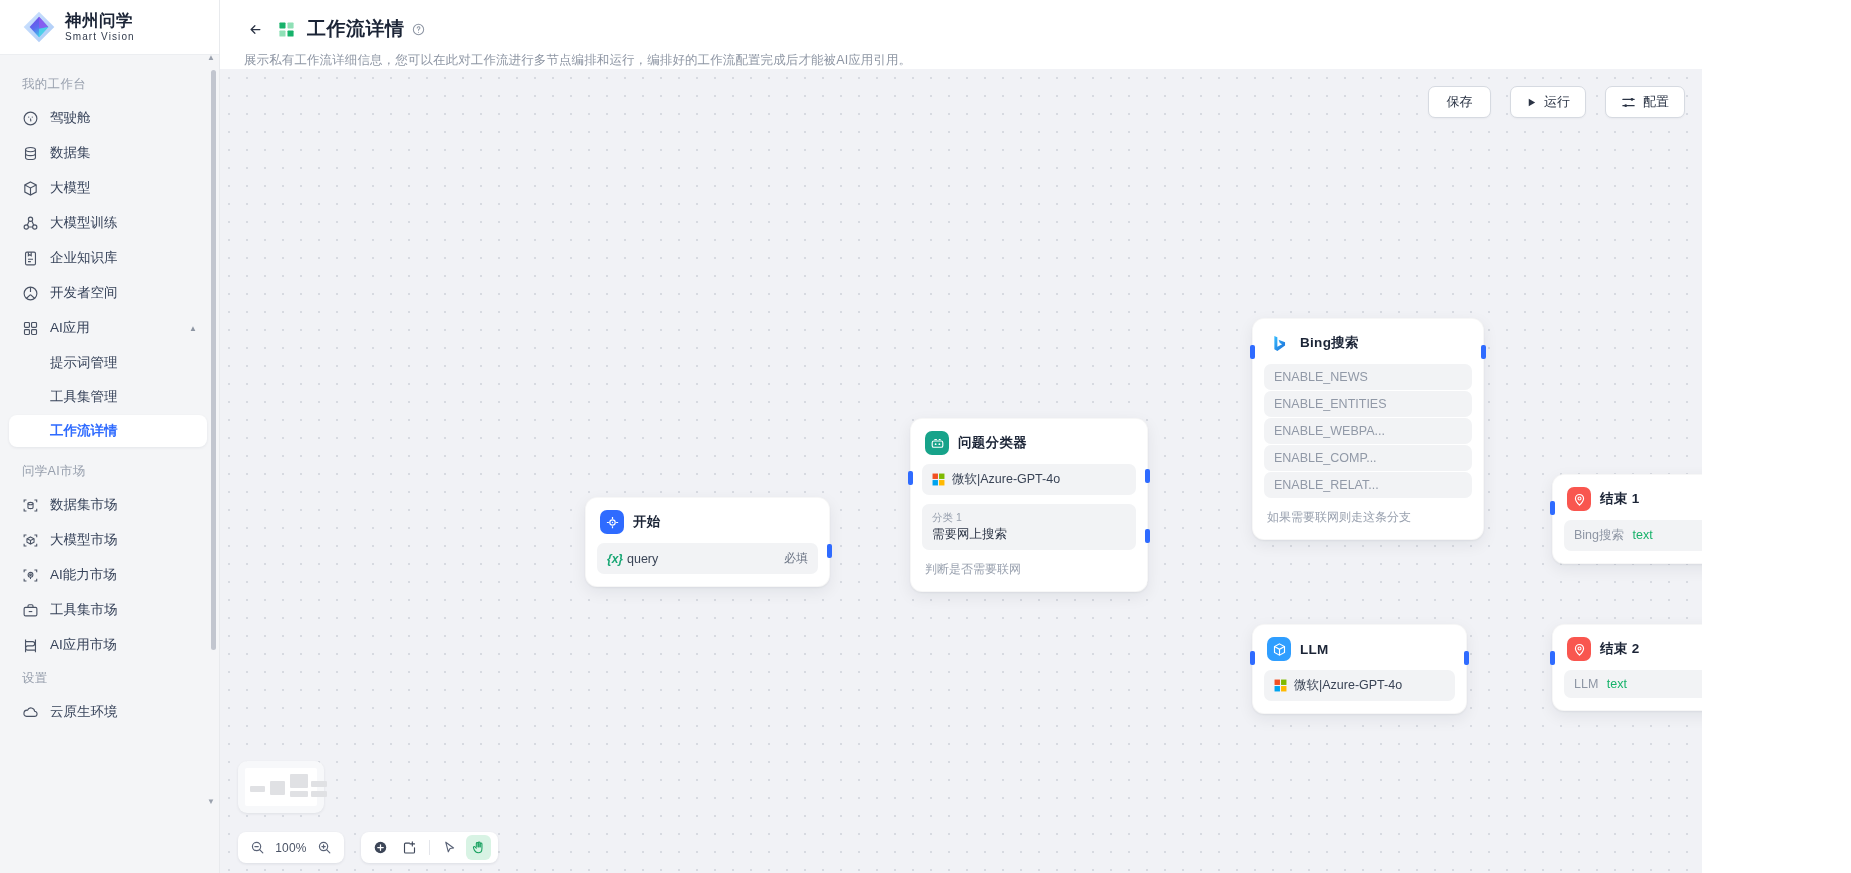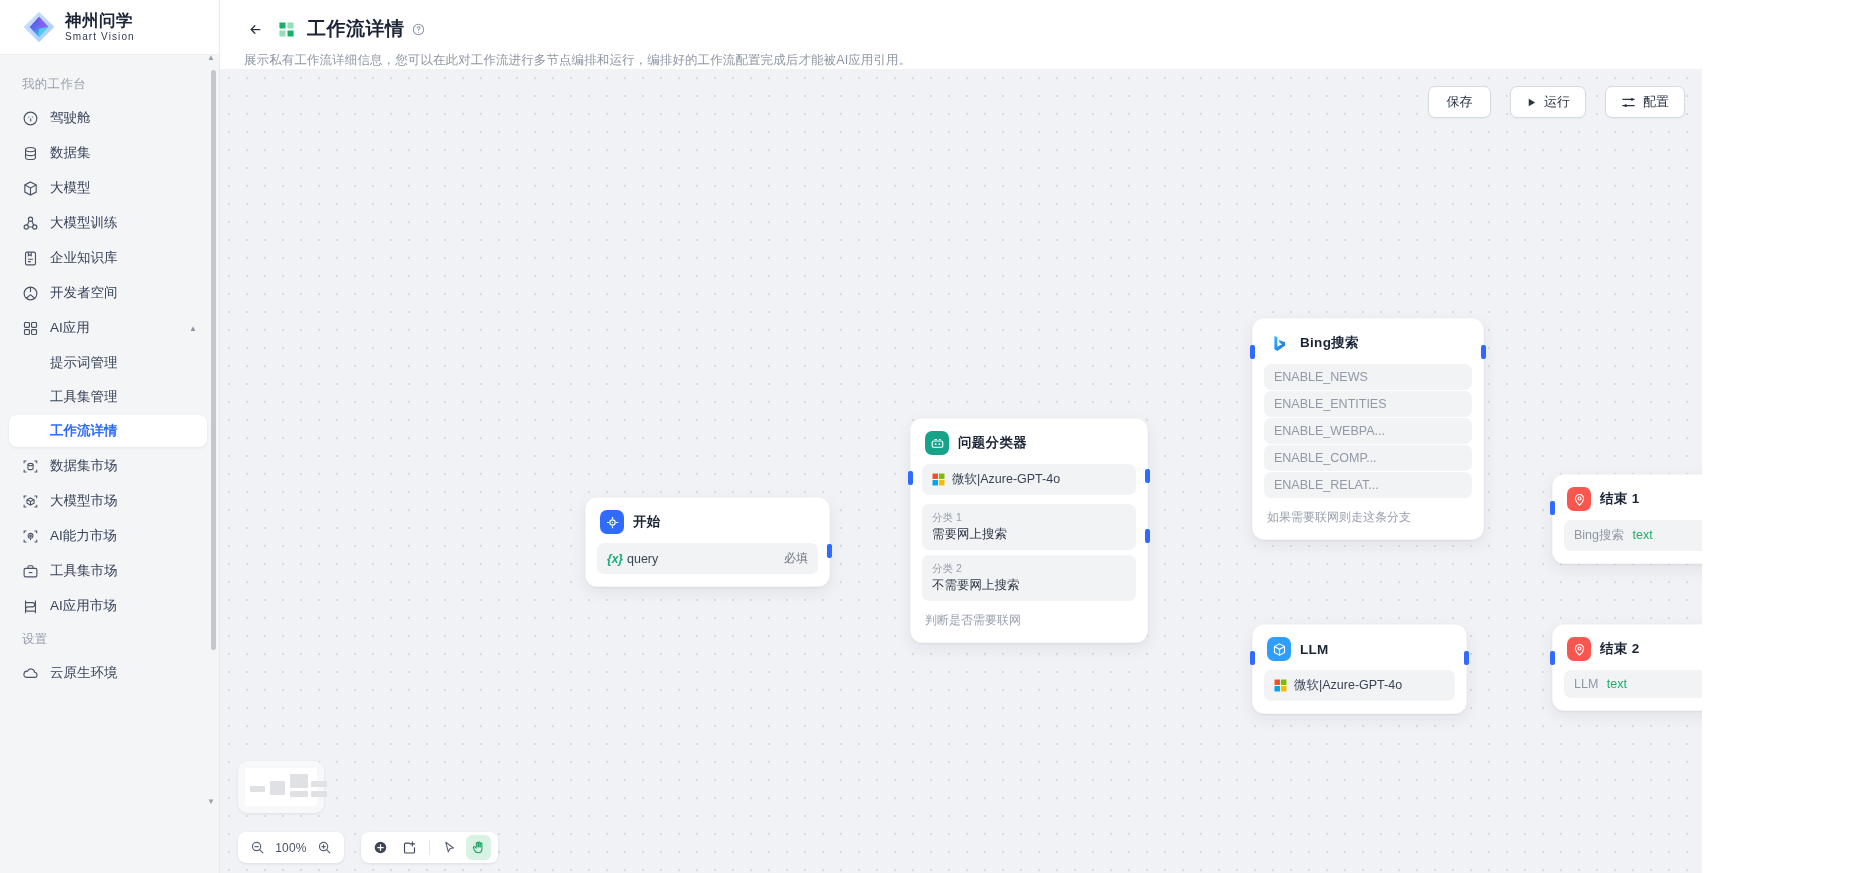--- a/index.html
+++ b/index.html
@@ -299,20 +299,21 @@
       <div class="nav-sub">
         <span>提示词管理</span>
       </div>
       <div class="nav-sub">
         <span>工具集管理</span>
       </div>
       <div class="nav-sub active">
         <span>工作流详情</span>
       </div>
 
+      <div class="nav-group-title" style="margin-top:9px">问学AI市场</div>
 
       <div class="nav-item">
         <span class="ico">
           <svg width="17" height="17" viewBox="0 0 24 24" fill="none" stroke="#4a5365" stroke-width="1.5">
             <path d="M3 7.5V4.2h3.3M20.8 7.5V4.2h-3.3M3 16.5v3.3h3.3M20.8 16.5v3.3h-3.3"></path>
             <ellipse cx="12" cy="9.3" rx="3.6" ry="1.7"></ellipse>
               <path d="M8.4 9.3v5.4c0 .95 1.6 1.7 3.6 1.7s3.6-.75 3.6-1.7V9.3"></path>
           </svg>
         </span>
         <span>数据集市场</span>
@@ -480,24 +481,20 @@
                 <rect x="1" y="1" width="10" height="10" fill="#f25022"></rect>
                   <rect x="13" y="1" width="10" height="10" fill="#7fba00"></rect>
                 <rect x="1" y="13" width="10" height="10" fill="#00a4ef"></rect>
                   <rect x="13" y="13" width="10" height="10" fill="#ffb900"></rect>
               </svg>
               <span>微软|Azure-GPT-4o</span>
             </div>
             <div class="field">
               <div class="field-label">分类 1</div>
               <div class="field-val">需要网上搜索</div>
-            </div>
-            <div class="field" style="margin-top:5px">
-              <div class="field-label">分类 2</div>
-              <div class="field-val">不需要网上搜索</div>
             </div>
             <div class="node-note">判断是否需要联网</div>
           </div>
 
           <div class="node" style="left:1032px; top:249px; width:232px;">
             <div class="handle" style="left:-3px; top:26px;"></div>
             <div class="handle" style="right:-3px; top:26px;"></div>
             <div class="node-head">
               <span class="node-ico" style="background:transparent">
                 <svg width="19" height="19" viewBox="0 0 24 24">

